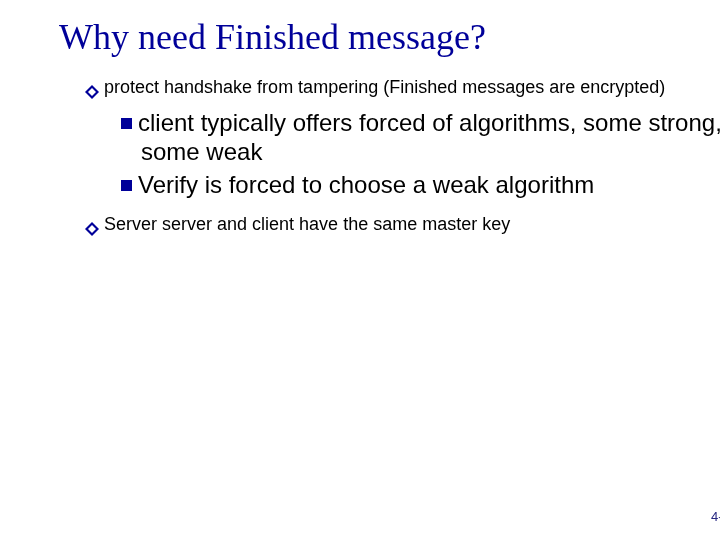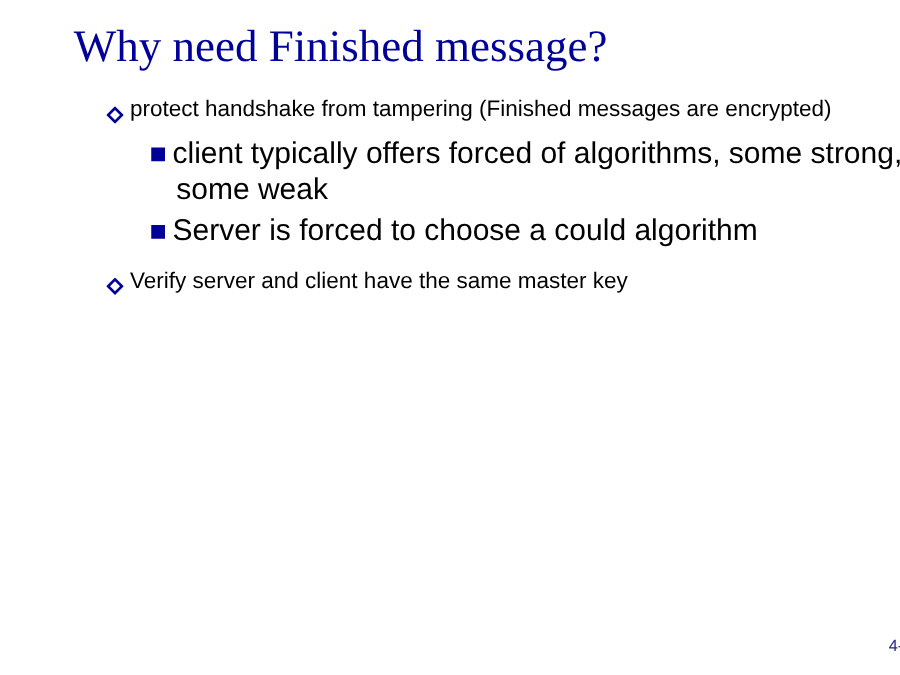--- a/index.html
+++ b/index.html
@@ -88,28 +88,28 @@
     </span>
     <span class="item-text">protect handshake from tampering (Finished messages are encrypted)</span>
   </div>
 
   <div class="level2 hang2">
     <span class="square"></span><span class="item-text">client typically offers forced of algorithms, some strong, some weak</span>
   </div>
 
 
   <div class="level2 hang2">
-    <span class="square"></span><span class="item-text">Server is forced to choose a could algorithm</span>
+    <span class="square"></span><span class="item-text">Verify is forced to choose a weak algorithm</span>
   </div>
 
   <div class="level1 hang1" style="margin-top:14px;">
     <span class="diamond">
       <svg width="14" height="14" viewBox="0 0 14 14">
           <polygon points="7,0 14,7 7,14 0,7" fill="#000099"></polygon>
           <polygon points="7,3 11,7 7,11 3,7" fill="#fff"></polygon>
         </svg>
     </span>
-    <span class="item-text">Verify server and client have the same master key</span>
+    <span class="item-text">Server server and client have the same master key</span>
   </div>
 
   <div class="page-num">4-29</div>
 
 </div>
 
 </body></html>

